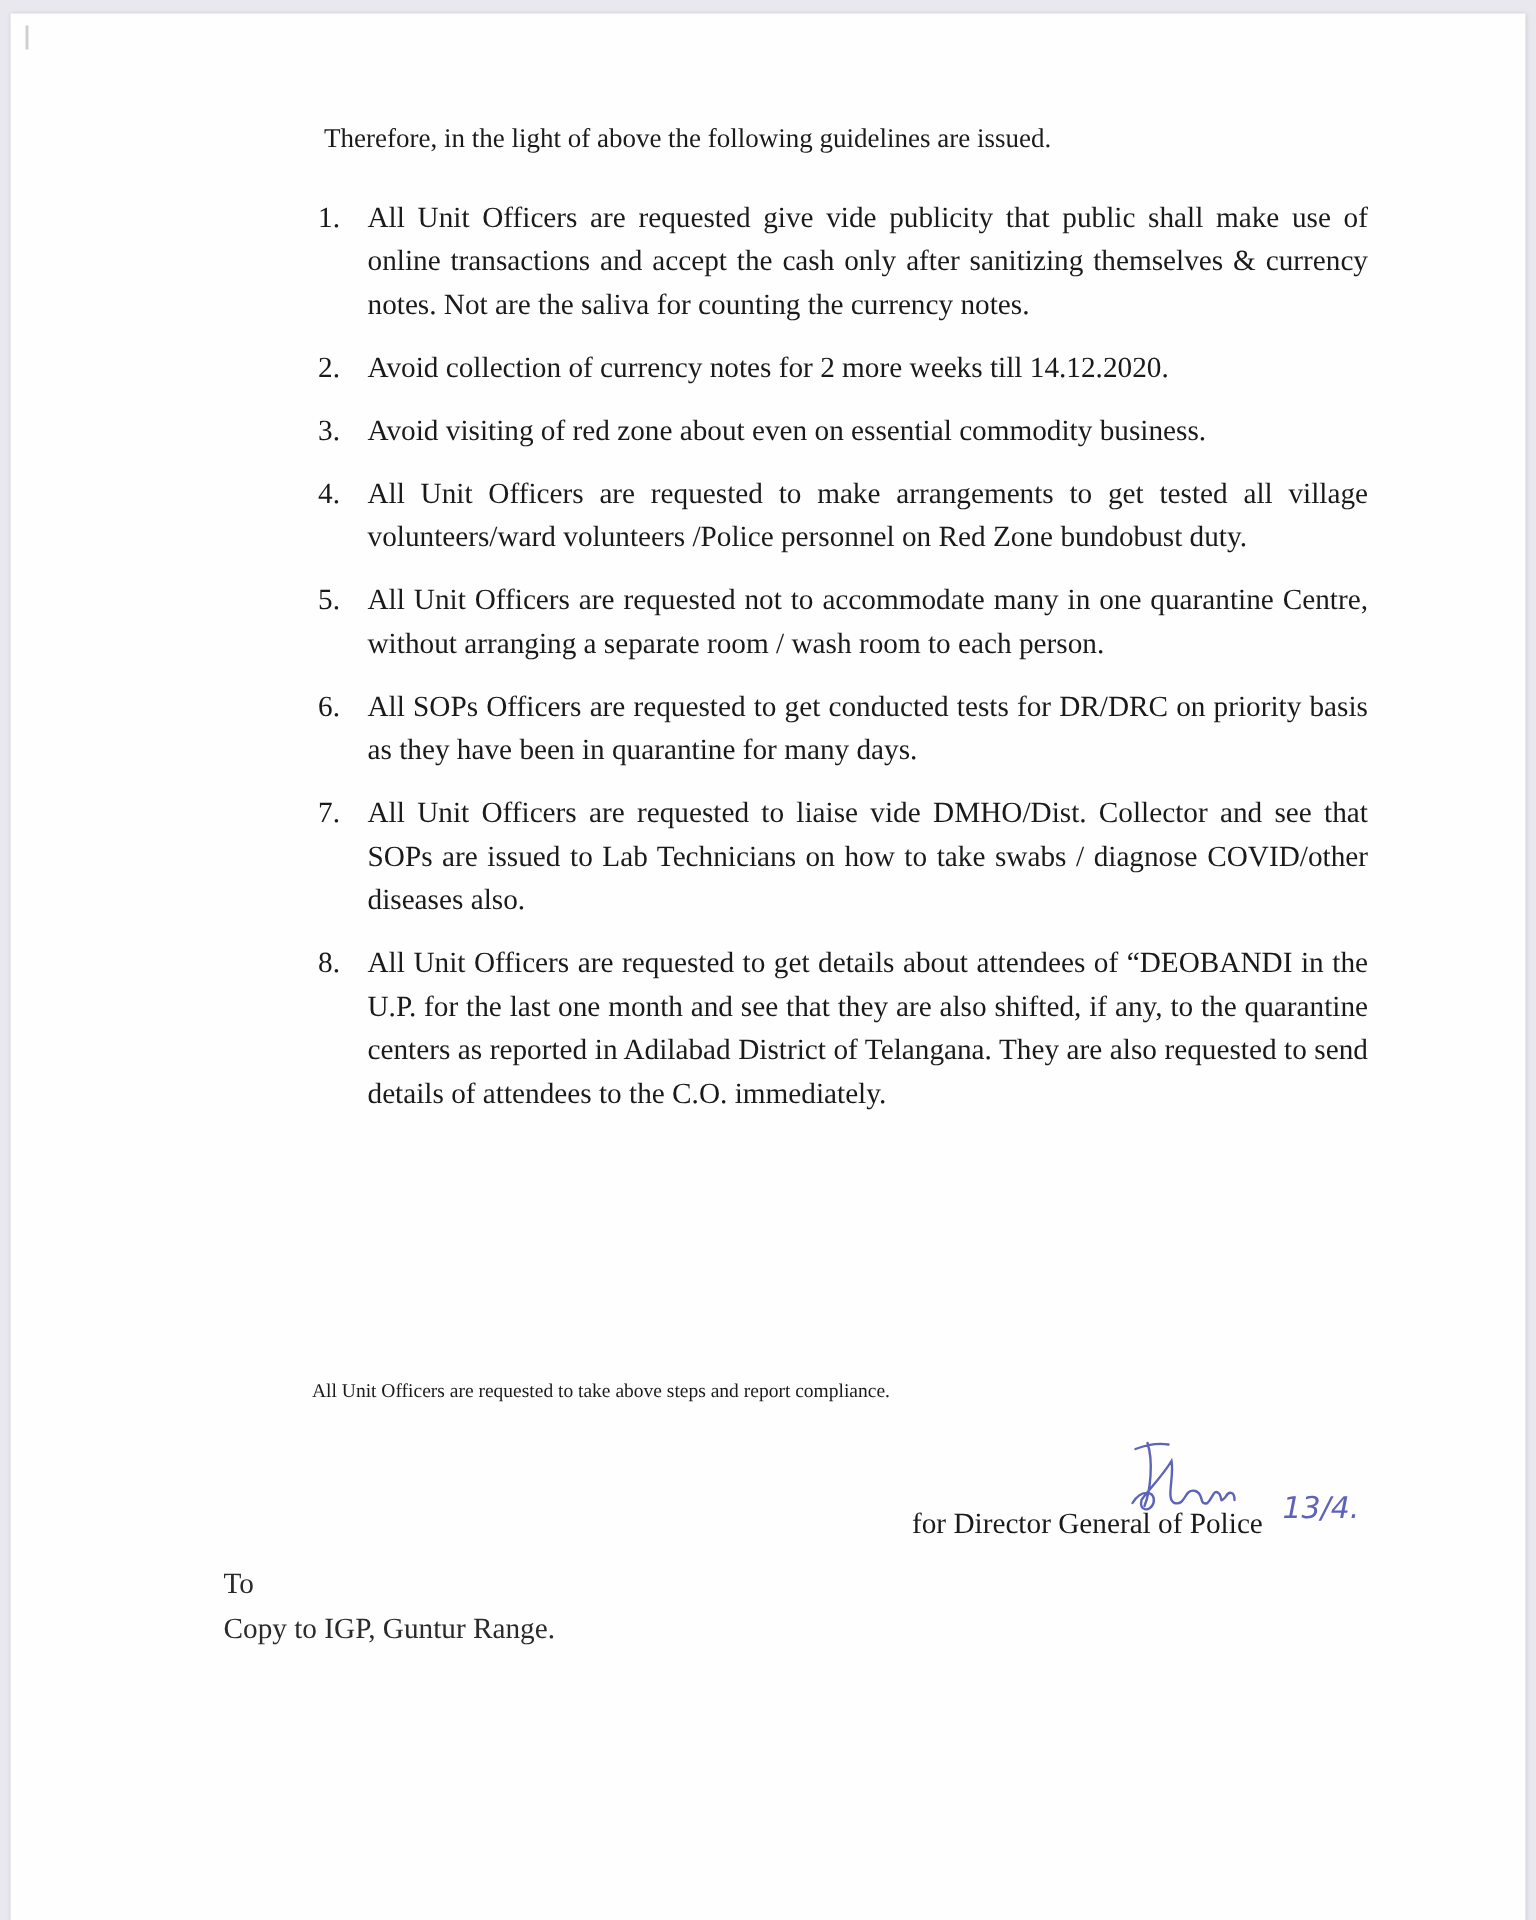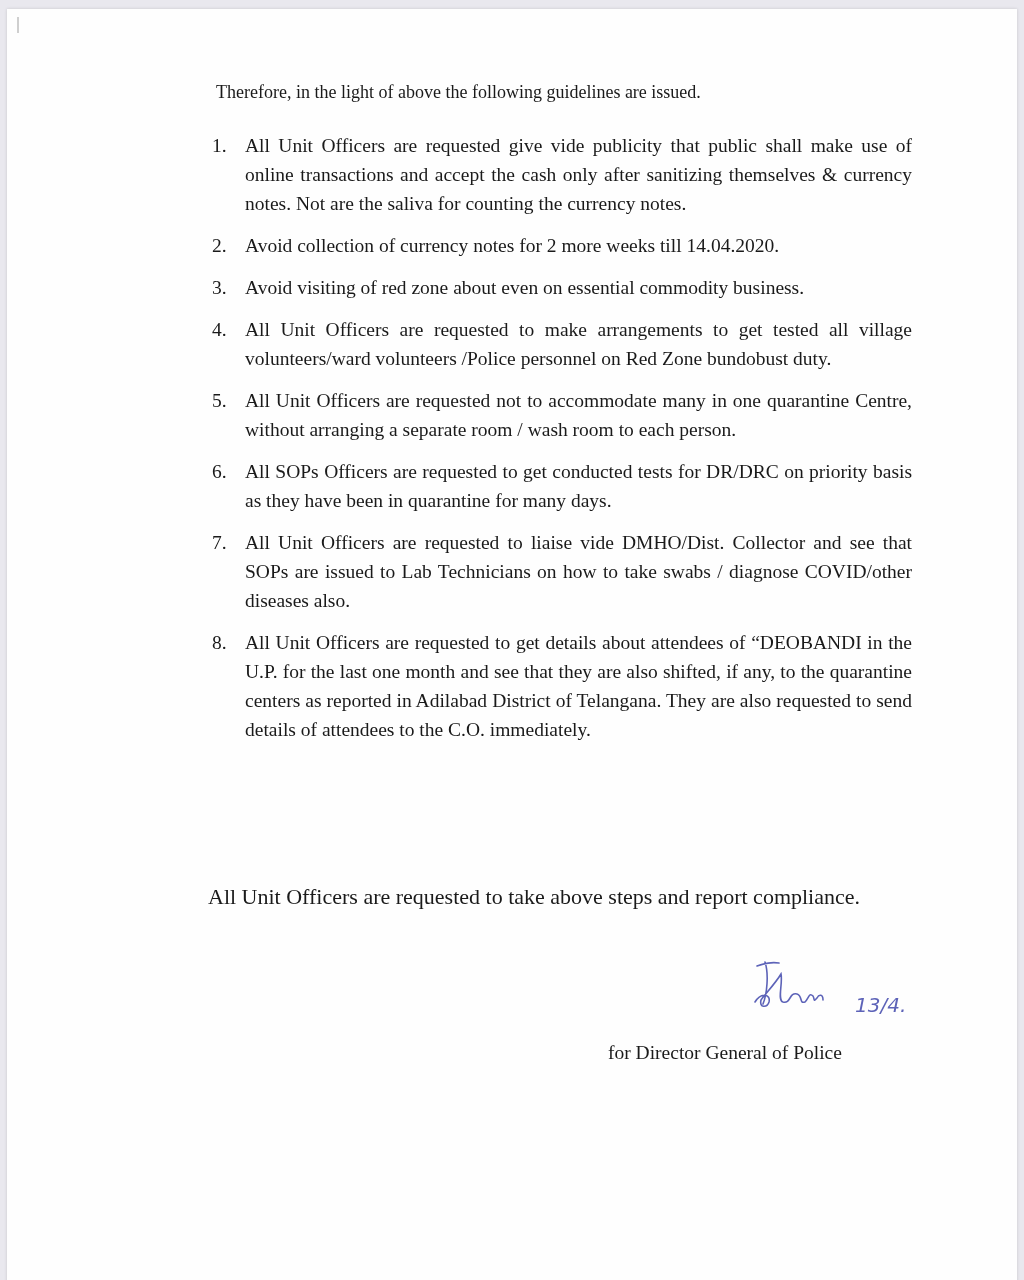--- a/index.html
+++ b/index.html
@@ -13,43 +13,43 @@
       position: absolute; left: 7px; top: 9px; width: 1010px; height: 1275px;
       background: #fefefe;
       box-shadow: 0 0 3px rgba(0,0,0,0.15);
     }
     .mark { position: absolute; left: 10px; top: 8px; width: 2px; height: 16px; background: #cfcfcf; }
     .intro { position: absolute; left: 209px; top: 73px; font-size: 18px; }
     .list { position: absolute; left: 205px; top: 122px; width: 700px; }
     .item { display: flex; font-size: 19.5px; line-height: 29px; margin-bottom: 13px; }
     .num { width: 33px; flex: none; }
     .txt { flex: 1; text-align: justify; }
-    .compliance { position: absolute; left: 201px; top: 875px; font-size: 22px; }
+    .compliance { position: absolute; left: 201px; top: 910px; font-size: 13px; }
     .sig {
       position: absolute; left: 740px; top: 945px; width: 170px; height: 70px;
     }
-    .signatory { position: absolute; left: 601px; top: 997px; font-size: 19.5px; margin-top: 36px; }
+    .signatory { position: absolute; left: 601px; top: 997px; font-size: 19.5px; }
     .recipients { position: absolute; left: 142px; top: 1033px; font-size: 19.5px; line-height: 29.5px; color: #2a2a2a; }
   </style>
 </head>
 <body>
 
 <div class="page">
   <div class="mark"></div>
 
   <div class="intro">Therefore, in the light of above the following guidelines are issued.</div>
 
   <div class="list">
     <div class="item">
       <span class="num">1.</span>
       <span class="txt">All Unit Officers are requested give vide publicity that public shall make use of online transactions and accept the cash only after sanitizing themselves &amp; currency notes. Not are the saliva for counting the currency notes.</span>
     </div>
     <div class="item">
       <span class="num">2.</span>
-      <span class="txt">Avoid collection of currency notes for 2 more weeks till 14.04.2020.</span>
+      <span class="txt">Avoid collection of currency notes for 2 more weeks till 14.12.2020.</span>
     </div>
     <div class="item">
       <span class="num">3.</span>
       <span class="txt">Avoid visiting of red zone about even on essential commodity business.</span>
     </div>
     <div class="item">
       <span class="num">4.</span>
       <span class="txt">All Unit Officers are requested to make arrangements to get tested all village volunteers/ward volunteers /Police personnel on Red Zone bundobust duty.</span>
     </div>
     <div class="item">
@@ -75,14 +75,16 @@
   <svg class="sig" viewBox="0 0 170 70">
     <g fill="none" stroke="#5d63b8" stroke-width="1.6" stroke-linecap="round">
       <path d="M18 8 C 22 20, 20 40, 16 50 M10 12 C 18 9, 26 8, 32 9 M8 48 C 14 38, 24 40, 22 48 C 20 54, 12 54, 14 46 C 18 40, 28 30, 34 20 C 36 30, 30 46, 36 48 C 44 50, 42 38, 50 40 C 56 42, 52 50, 58 48 C 62 44, 62 38, 66 42 C 68 46, 66 48, 70 44 C 72 40, 76 40, 76 46"></path>
     </g>
     <text x="108" y="58" fill="#5d63b8" font-family="DejaVu Sans, sans-serif" font-size="20" font-style="italic">13/4.</text>
   </svg>
 
   <div class="signatory">for Director General of Police</div>
 
   <div class="recipients">
+    <div>To</div>
+    <div>Copy to IGP, Guntur Range.</div>
   </div>
 </div>
 
 </body></html>

